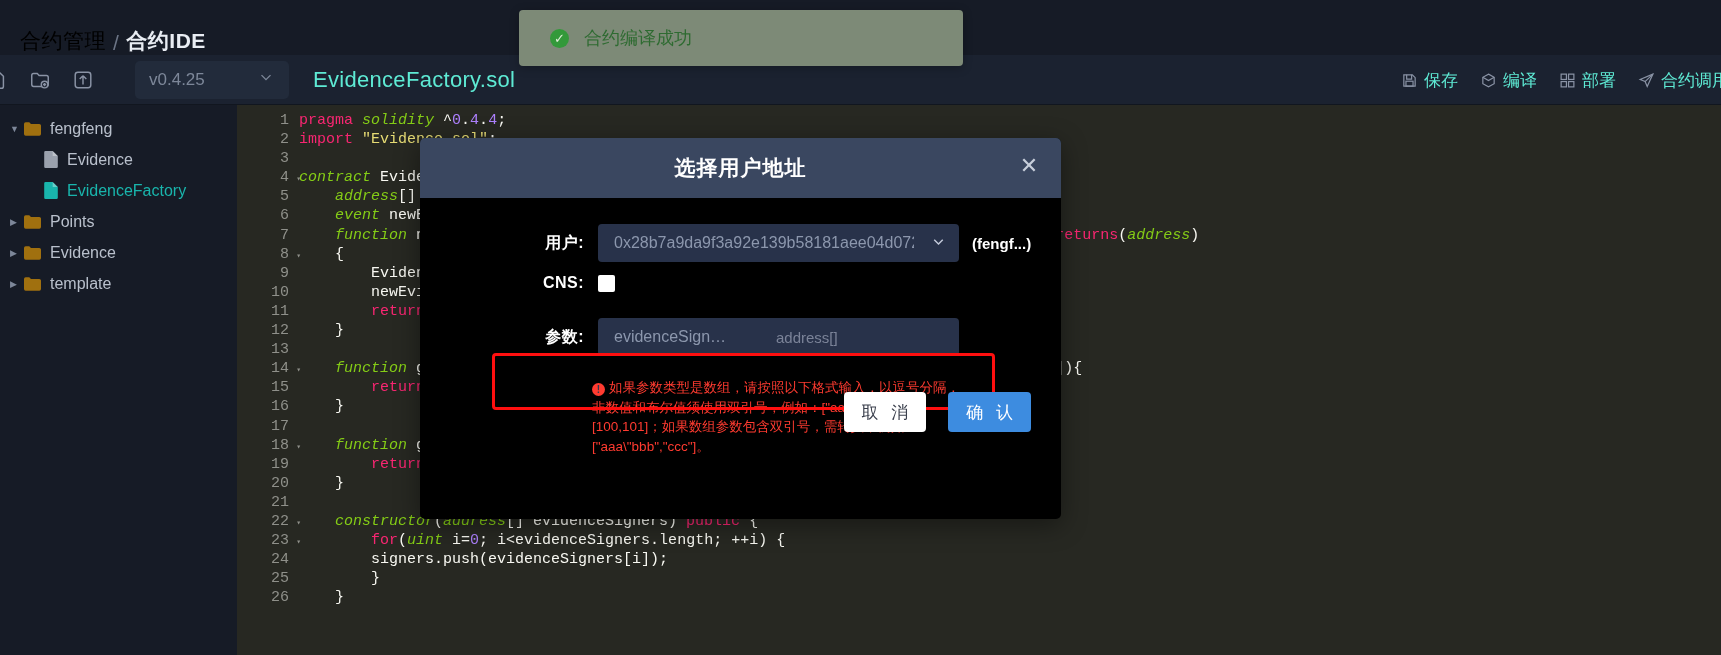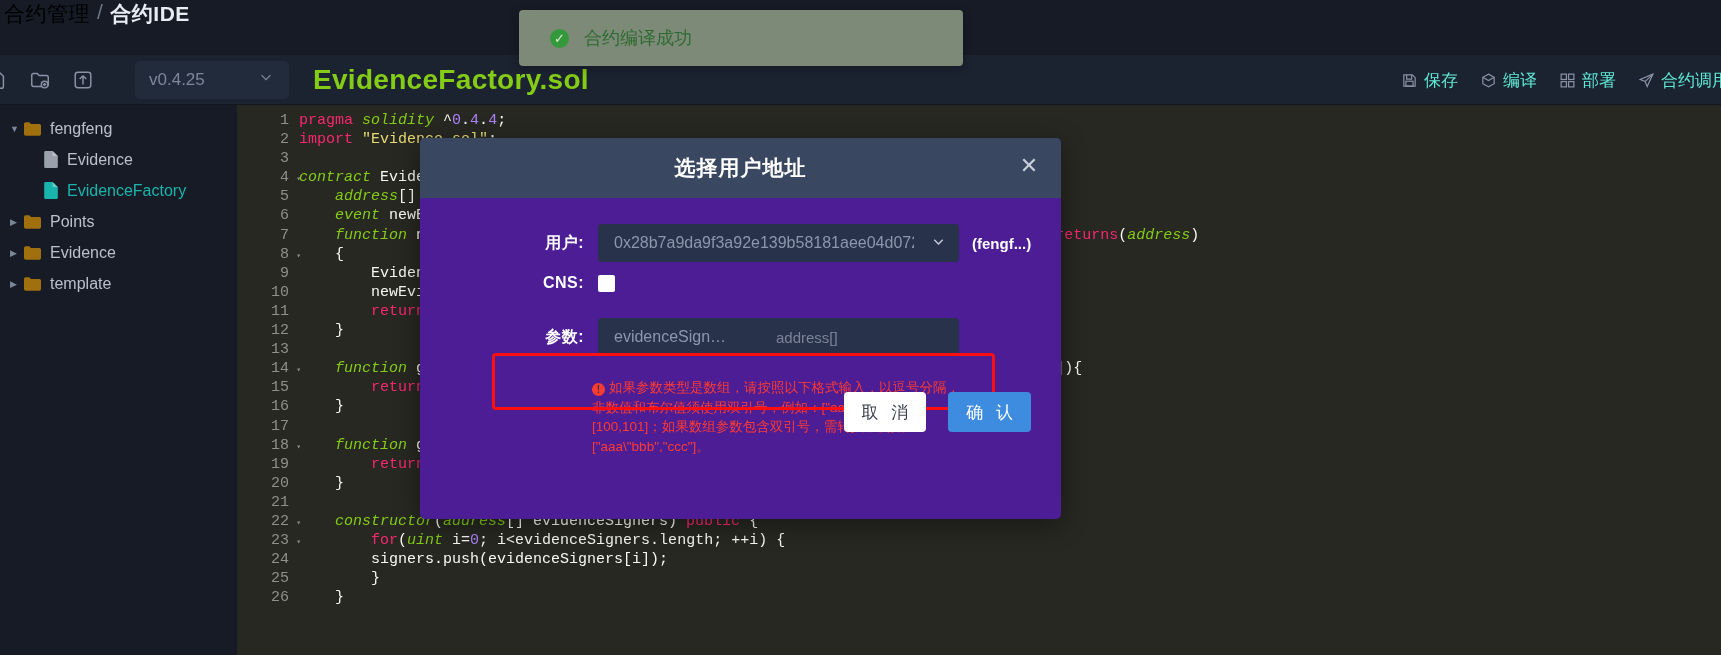--- a/index.html
+++ b/index.html
@@ -8,22 +8,22 @@
     background: #161b26;
     font-family: "Liberation Sans", "DejaVu Sans", sans-serif;
     overflow: hidden;
   }
   #app { position: relative; width: 1721px; height: 655px; }
 
   
   .breadcrumb {
     height: 55px;
     background: #161b26;
-    display: flex; align-items: flex-start;
-    padding-left: 4px;
+    display: flex; align-items: flex-end;
+    padding-left: 20px;
     font-size: 21px;
     letter-spacing: .5px;
   }
   .bc-sep { color: #6d7687; margin: 0 7px; }
   .bc-current { color: #e9edf3; font-weight: 700; }
 
   
   .toolbar {
     height: 50px;
     background: #1b2230;
@@ -44,23 +44,23 @@
     background: #222b3b;
     border-radius: 5px;
     display: flex; align-items: center; justify-content: space-between;
     padding: 0 14px;
     color: #7d8799; font-size: 17px;
   }
   .version-select .chev { color: #7d8799; }
 
   .tb-filename {
     margin-left: 24px;
-    color: #84cc16;
-    font-size: 28px;
-    font-weight: 700;
+    color: #5eead4;
+    font-size: 22px;
+    font-weight: 400;
     letter-spacing: .3px;
   }
   .tb-right {
     position: absolute; right: -8px; top: 0;
     height: 50px;
     display: flex; align-items: center; gap: 22px;
   }
   .tb-action {
     display: flex; align-items: center; gap: 6px;
     color: #5eead4; font-size: 17px;
@@ -148,21 +148,21 @@
     font-size: 13px; line-height: 19px; text-align: center;
     flex: none;
   }
   .toast-msg { margin-left: 15px; color: #2e6b31; font-size: 18px; }
 
   
   .modal {
     position: absolute;
     left: 420px; top: 138px;
     width: 641px; height: 381px;
-    background: #4c1d95;
+    background: #000000;
     border-radius: 5px;
     z-index: 50;
     box-shadow: 0 6px 26px rgba(0,0,0,.4);
   }
   .modal-head {
     height: 60px;
     background: #3a4760;
     border-radius: 5px 5px 0 0;
     display: flex; align-items: center; justify-content: center;
     position: relative;

